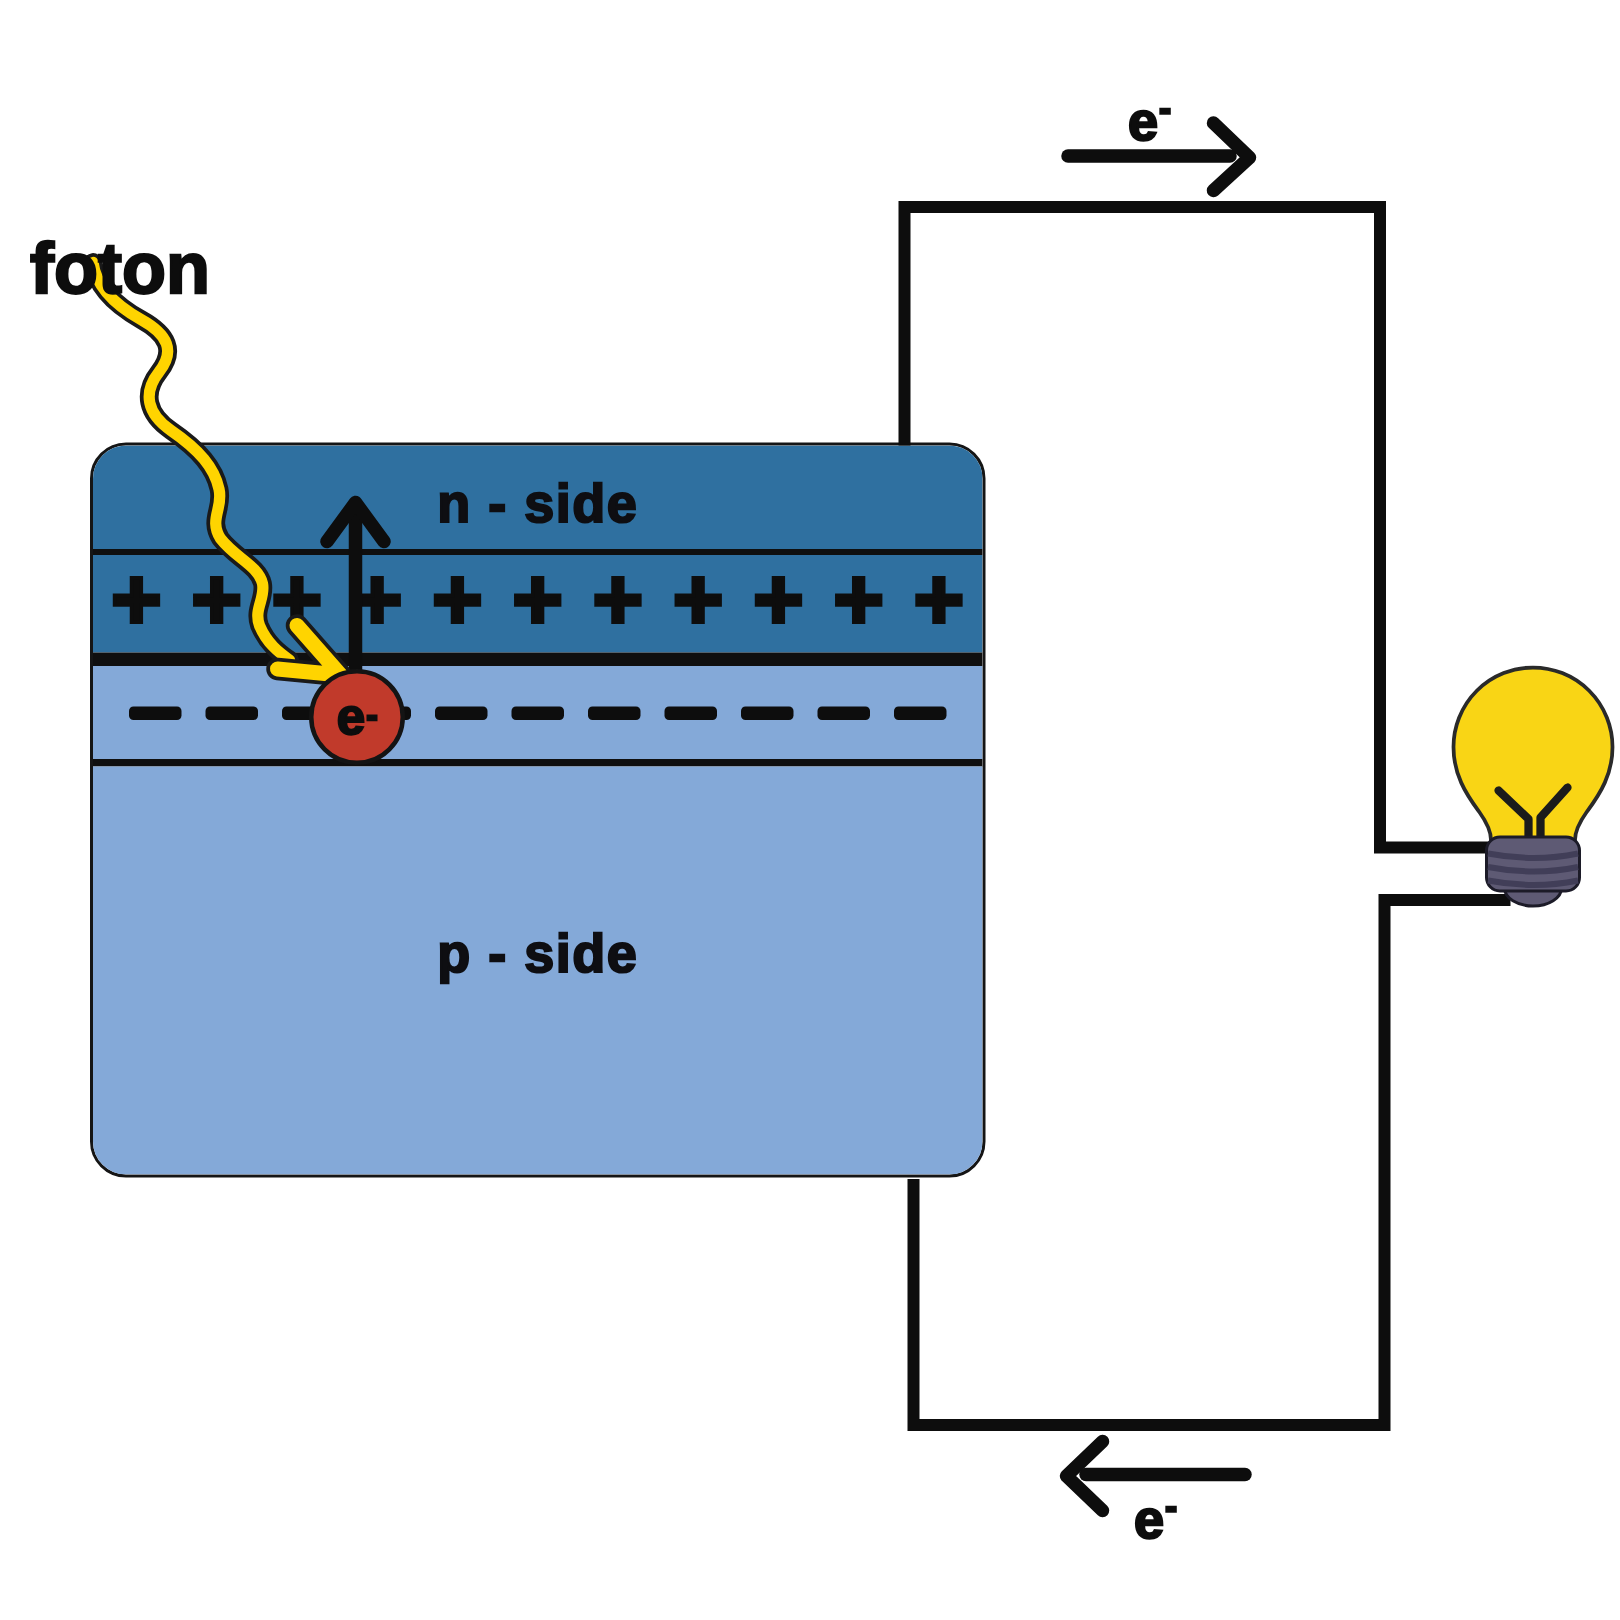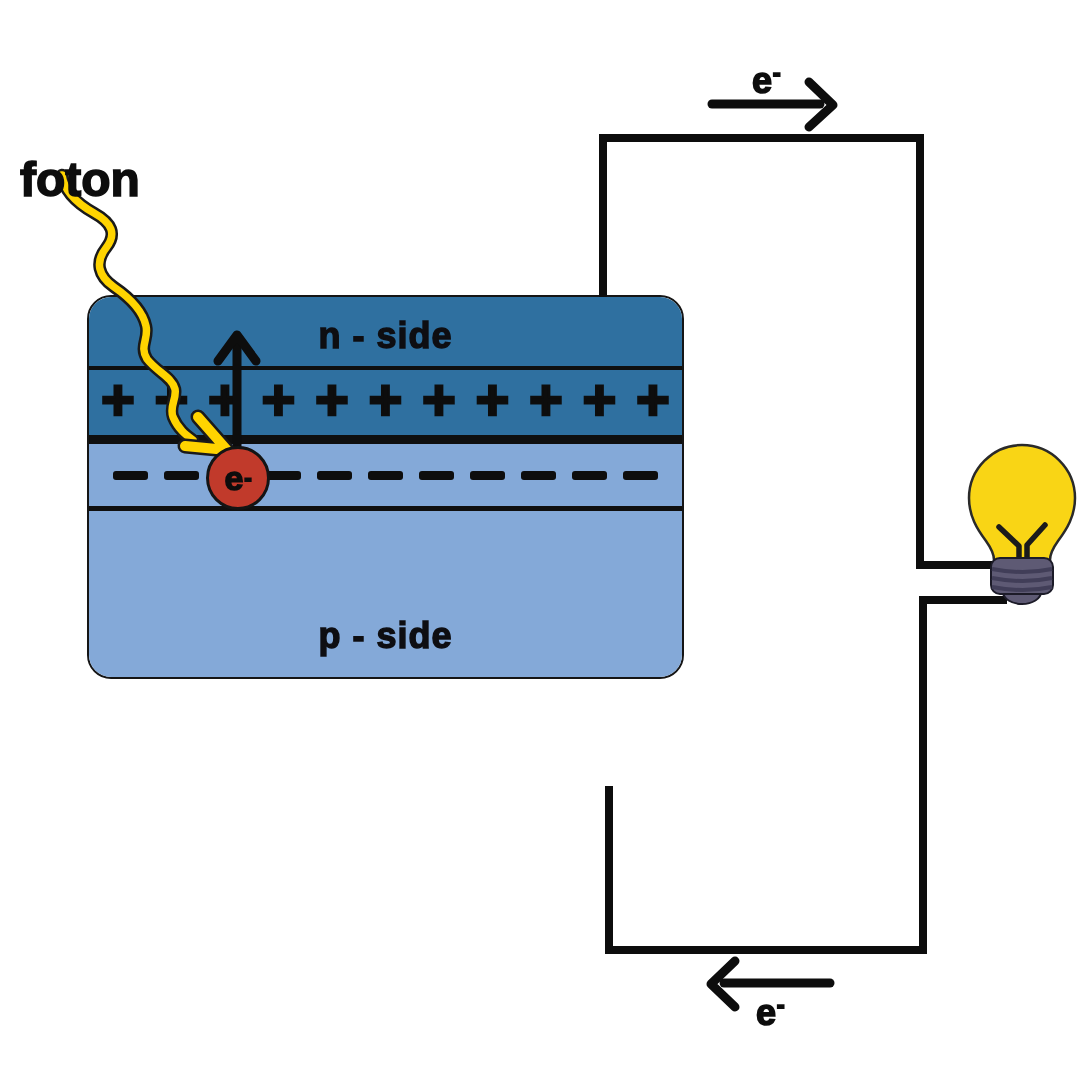--- a/index.html
+++ b/index.html
@@ -2,21 +2,21 @@
 <html><head>
 <meta charset="utf-8">
 <style>
   html,body{margin:0;padding:0;background:#ffffff;}
   #stage{
     position:relative;width:1080px;height:1080px;background:#ffffff;overflow:hidden;
     font-family:"Liberation Sans","DejaVu Sans",sans-serif;color:#0d0d0d;
   }
   
   .cell{
-    position:absolute;left:87px;top:295px;width:597px;height:384px;
+    position:absolute;left:60px;top:295px;width:597px;height:490px;
     border:2px solid #151515;border-radius:24px;overflow:hidden;box-sizing:border-box;z-index:2;
   }
   .band{width:100%;}
   .band-n{height:69px;background:#2F70A0;display:flex;align-items:center;justify-content:center;padding-top:8px;box-sizing:border-box;}
   .band-label{
     font-size:36px;font-weight:800;letter-spacing:1px;color:#0e0e12;
     -webkit-text-stroke:1.4px #0e0e12;
   }
   .sep{background:#0f0f0f;}
   .sep-thin{height:4px;}

